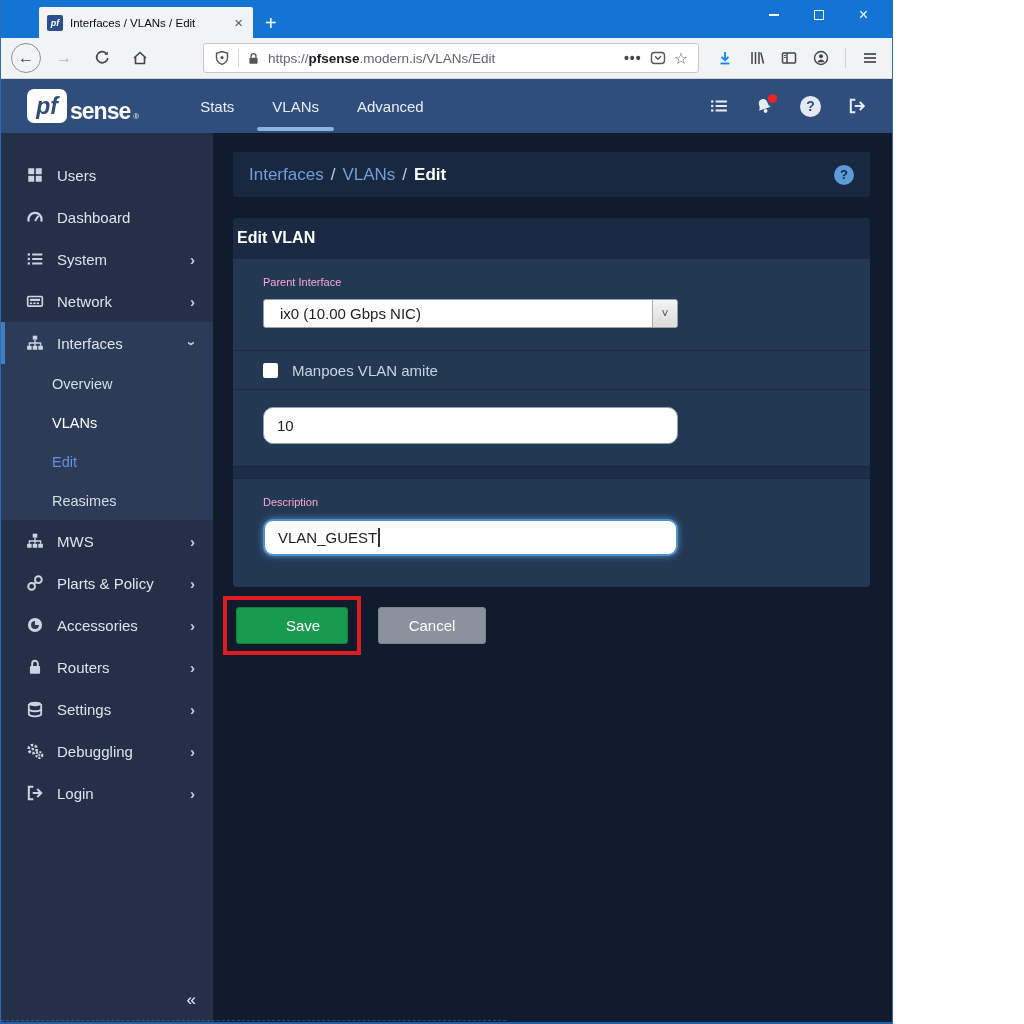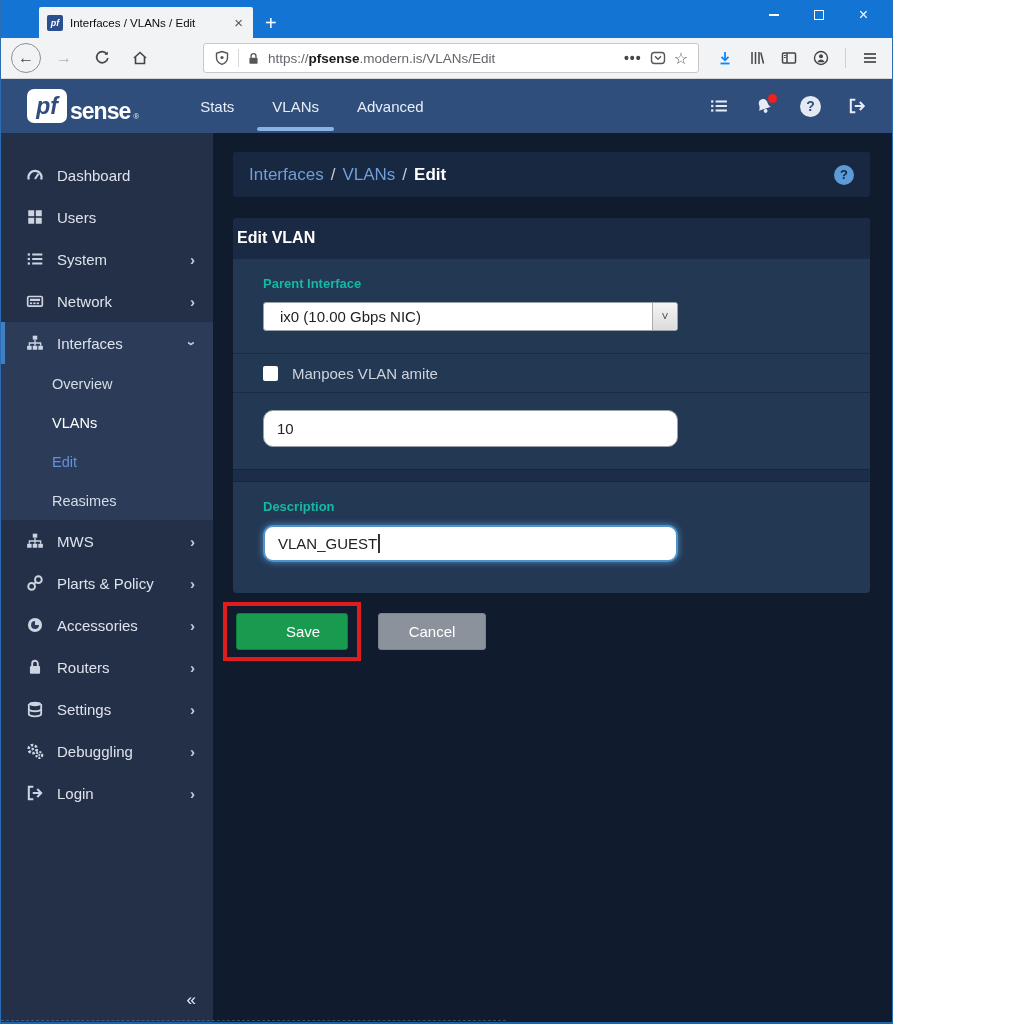--- a/index.html
+++ b/index.html
@@ -83,21 +83,21 @@
   .bc-sep { color:#c2cbd8; }
   .bc-current { color:#fff; font-weight:bold; }
   .bc-help { margin-left:auto; width:20px; height:20px; border-radius:50%; background:#5b9bd8; color:#13253f;
              font-weight:bold; font-size:13px; display:flex; align-items:center; justify-content:center; }
 
   .panel { margin-top:21px; border-radius:4px; overflow:hidden; background:#233853; }
   .panel-header { height:40px; background:#1b2a44; display:flex; align-items:center; padding:0 4px;
                   color:#fff; font-weight:bold; font-size:16px; }
   .form-row { padding:17px 30px 22px 30px; border-top:1px solid #1b2a45; }
   .form-row:first-of-type { border-top:none; }
-  .field-label { color:#14b8a6; font-weight:bold; font-size:13px; margin-bottom:11px; }
+  .field-label { color:#f9a8d4; font-weight:normal; font-size:11px; margin-bottom:11px; }
   .select { width:415px; height:29px; background:#fff; border:1px solid #9aa0a8; border-radius:3px;
             display:flex; align-items:center; overflow:hidden; }
   .select-value { flex:1; padding-left:16px; font-size:15px; color:#222; white-space:nowrap; }
   .select-btn { width:25px; height:100%; background:linear-gradient(#f4f4f4,#dcdcdc); border-left:1px solid #ababab;
                 display:flex; align-items:center; justify-content:center; color:#555; font-size:12px; }
   .check-row { height:39px; display:flex; align-items:center; padding:0 30px; gap:14px; border-top:1px solid #1b2a45; }
   .checkbox { width:15px; height:15px; background:#fff; border-radius:2px; flex:none; }
   .check-label { color:#ccd3dd; font-size:15px; }
   .text-input { width:415px; height:37px; background:#fff; border:1px solid #9aa0a8; border-radius:10px;
                 font-size:15px; color:#222; padding:0 13px; display:flex; align-items:center; }
@@ -244,36 +244,36 @@
       </div>
     </div>
   </div>
 
   <div class="content">
 
     <aside class="sidebar">
       <div class="side-item">
         <span class="side-icon">
             <svg class="icon18" viewBox="0 0 16 16">
-              <path d="M2.5 12a5.8 5.8 0 1 1 11 0" fill="none" stroke="currentColor" stroke-width="2"></path>
-              <line x1="8" y1="11.5" x2="11" y2="7" stroke="currentColor" stroke-width="1.8"></line>
-            </svg>
-          </span>
-        <span class="side-label">Dashboard</span>
-      </div>
-      <div class="side-item">
-        <span class="side-icon">
-            <svg class="icon18" viewBox="0 0 16 16">
               <rect x="2" y="2" width="5.3" height="5.3" fill="currentColor"></rect>
               <rect x="8.7" y="2" width="5.3" height="5.3" fill="currentColor"></rect>
               <rect x="2" y="8.7" width="5.3" height="5.3" fill="currentColor"></rect>
               <rect x="8.7" y="8.7" width="5.3" height="5.3" fill="currentColor"></rect>
             </svg>
           </span>
         <span class="side-label">Users</span>
+      </div>
+      <div class="side-item">
+        <span class="side-icon">
+            <svg class="icon18" viewBox="0 0 16 16">
+              <path d="M2.5 12a5.8 5.8 0 1 1 11 0" fill="none" stroke="currentColor" stroke-width="2"></path>
+              <line x1="8" y1="11.5" x2="11" y2="7" stroke="currentColor" stroke-width="1.8"></line>
+            </svg>
+          </span>
+        <span class="side-label">Dashboard</span>
       </div>
       <div class="side-item">
         <span class="side-icon">
             <svg class="icon18" viewBox="0 0 16 16">
               <rect x="1.5" y="3" width="2" height="2" fill="currentColor"></rect>
               <rect x="1.5" y="7" width="2" height="2" fill="currentColor"></rect>
               <rect x="1.5" y="11" width="2" height="2" fill="currentColor"></rect>
               <line x1="5.5" y1="4" x2="14.5" y2="4" stroke="currentColor" stroke-width="1.8"></line>
               <line x1="5.5" y1="8" x2="14.5" y2="8" stroke="currentColor" stroke-width="1.8"></line>
               <line x1="5.5" y1="12" x2="14.5" y2="12" stroke="currentColor" stroke-width="1.8"></line>

